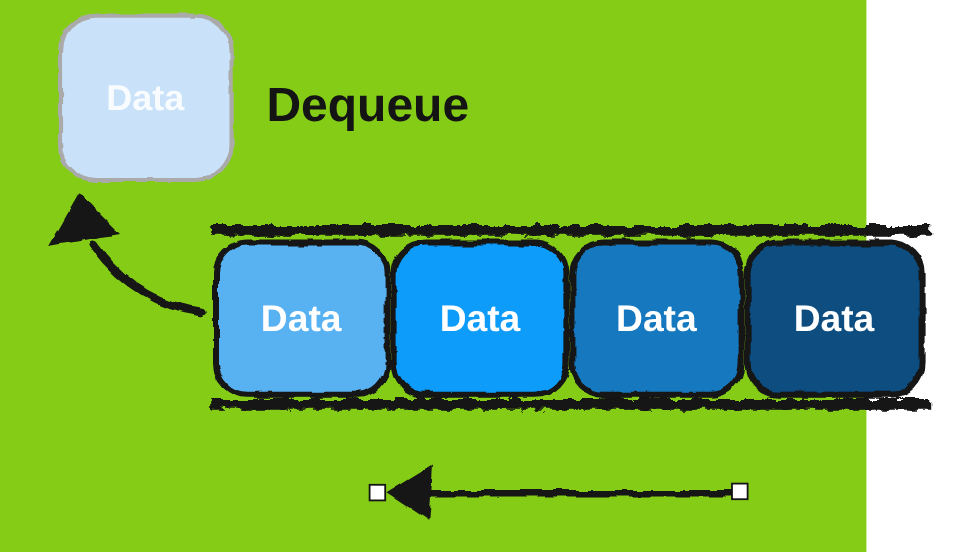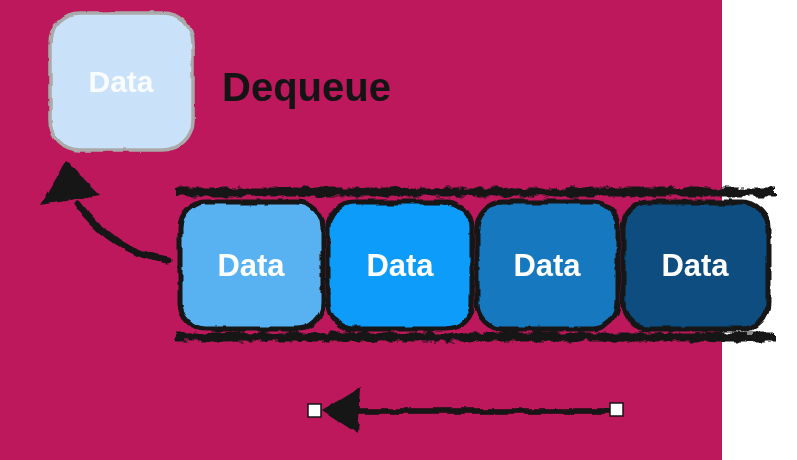--- a/index.html
+++ b/index.html
@@ -2,21 +2,21 @@
 <html><head>
 <meta charset="utf-8">
 <style>
   html, body { margin: 0; padding: 0; }
   body {
     width: 797px; height: 460px;
     background: #ffffff;
     font-family: "Liberation Sans", sans-serif;
     overflow: hidden;
   }
-  .canvas { position: relative; width: 722px; height: 460px; background: #be185d; }
+  .canvas { position: relative; width: 722px; height: 460px; background: #84cc16; }
   svg { display: block; }
   .title-text {
     font-family: "Liberation Sans", sans-serif;
     font-weight: bold;
     font-size: 40px;
   }
   .item-label {
     font-family: "Liberation Sans", sans-serif;
     font-weight: bold;
     font-size: 31px;

